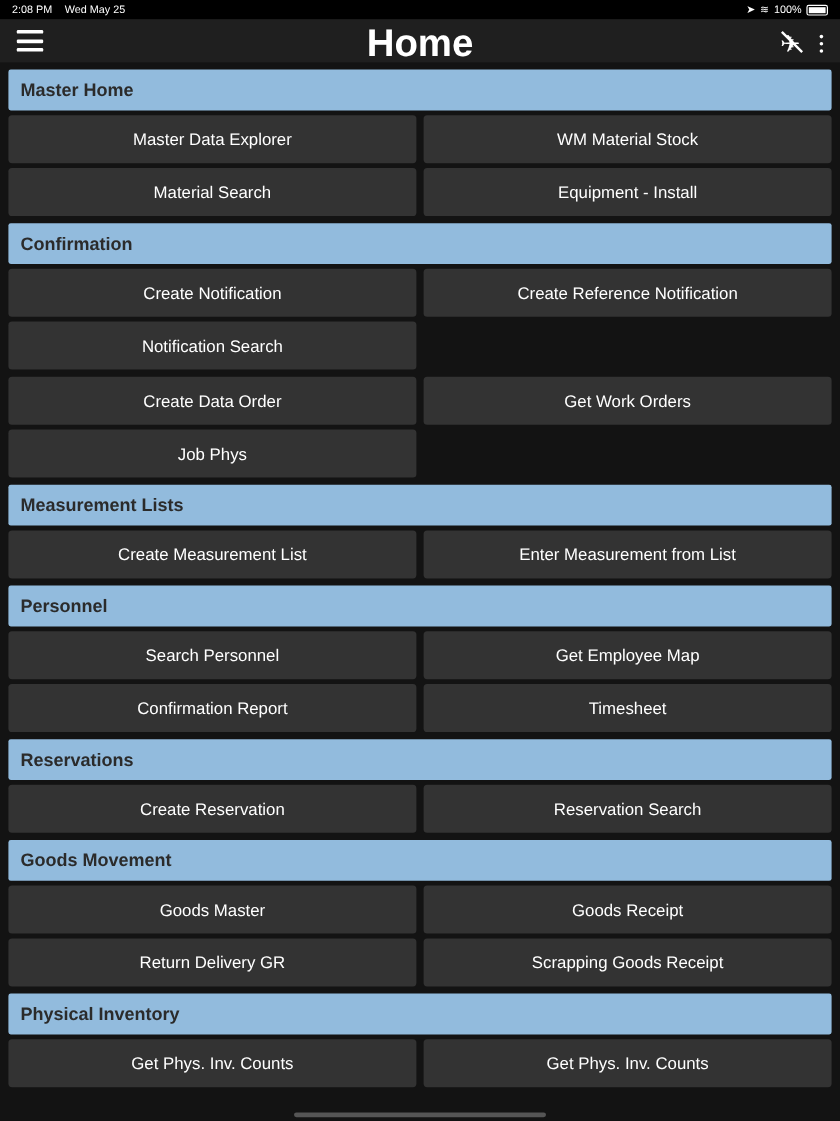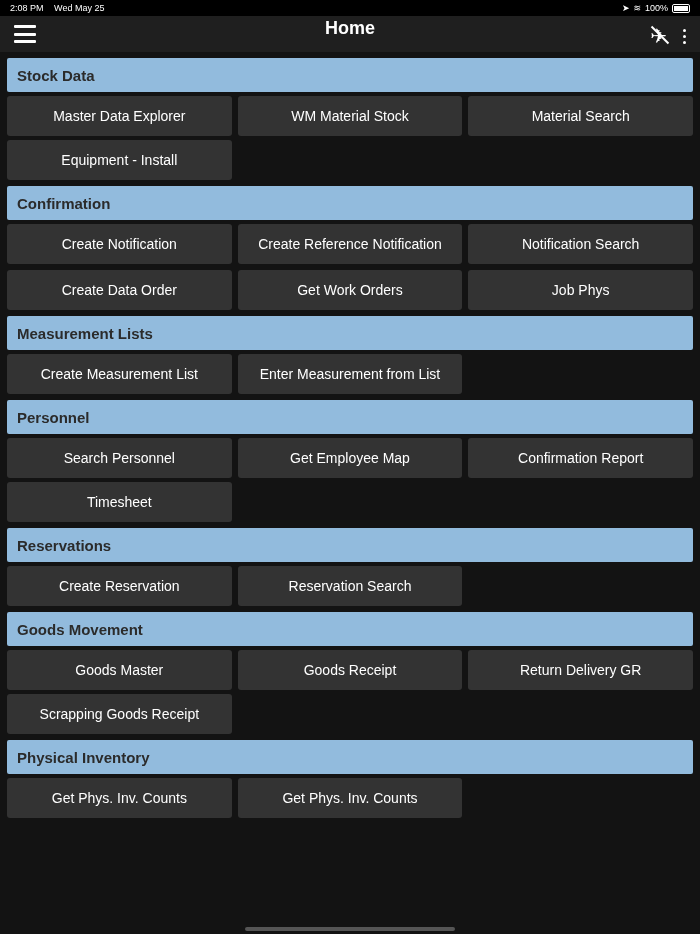--- a/index.html
+++ b/index.html
@@ -5,29 +5,29 @@
   html, body { margin:0; padding:0; }
   body { width:700px; height:934px; overflow:hidden; background:#131313; font-family:"Liberation Sans", sans-serif; position:relative; }
   .statusbar { height:16px; background:#000; color:#fff; font-size:9px; display:flex; align-items:center; padding:0 10px; justify-content:space-between; }
   .statusbar .left span { margin-right:8px; }
   .statusbar .right { display:flex; align-items:center; gap:4px; }
   .battery { width:16px; height:7px; border:1px solid #fff; border-radius:2px; position:relative; }
   .battery::after { content:""; position:absolute; left:1px; top:1px; right:1px; bottom:1px; background:#fff; }
   .navbar { height:36px; background:#1f1f1f; position:relative; display:flex; align-items:center; }
   .hamburger { position:absolute; left:14px; top:9px; width:22px; height:18px; display:flex; flex-direction:column; justify-content:space-between; cursor:pointer; }
   .hamburger i { display:block; height:3px; background:#fff; border-radius:1px; }
-  .title { position:absolute; left:0; right:0; text-align:center; color:#fff; font-weight:bold; font-size:18px; top:2px; pointer-events:none; }
+  .title { position:absolute; left:0; right:0; text-align:center; color:#fff; font-weight:bold; font-size:32px; top:2px; pointer-events:none; }
   .nav-icons { position:absolute; right:14px; top:8px; display:flex; gap:16px; align-items:center; color:#fff; }
   .plane { font-size:20px; position:relative; }
   .plane::after { content:""; position:absolute; left:-2px; top:10px; width:24px; height:2px; background:#fff; transform:rotate(45deg); }
   .kebab { display:flex; flex-direction:column; gap:3px; }
   .kebab i { width:3px; height:3px; background:#fff; border-radius:50%; display:block; }
   .content { padding:6px 7px 0 7px; }
   .section-header { background:#92bbdd; border-radius:2px; height:34px; display:flex; align-items:center; padding-left:10px; color:#2b2b2b; font-weight:bold; font-size:15px; margin-bottom:4px; }
-  .grid { display:grid; grid-template-columns:1fr 1fr 1fr; gap:4px 6px; margin-bottom:6px; }
+  .grid { display:grid; grid-template-columns:1fr 1fr; gap:4px 6px; margin-bottom:6px; }
   .btn { background:#333333; border-radius:3px; height:40px; display:flex; align-items:center; justify-content:center; color:#fff; font-size:14px; cursor:pointer; }
   .home-indicator { position:absolute; bottom:3px; left:245px; width:210px; height:4px; background:#555; border-radius:2px; }
 </style>
 </head>
 <body>
 
 <div class="statusbar">
   <div class="left">
     <span>2:08 PM</span>
     <span>Wed May 25</span>
@@ -51,21 +51,21 @@
     <span class="plane">✈</span>
     <span class="kebab">
         <i></i>
         <i></i>
         <i></i>
       </span>
   </div>
 </div>
 
 <div class="content" id="content">
-    <div class="section-header">Stock Data</div>
+    <div class="section-header">Master Home</div>
     <div class="grid">
       <div class="btn">Master Data Explorer</div>
       <div class="btn">WM Material Stock</div>
       <div class="btn">Material Search</div>
       <div class="btn">Equipment - Install</div>
     </div>
     <div class="section-header">Confirmation</div>
     <div class="grid">
       <div class="btn">Create Notification</div>
       <div class="btn">Create Reference Notification</div>

